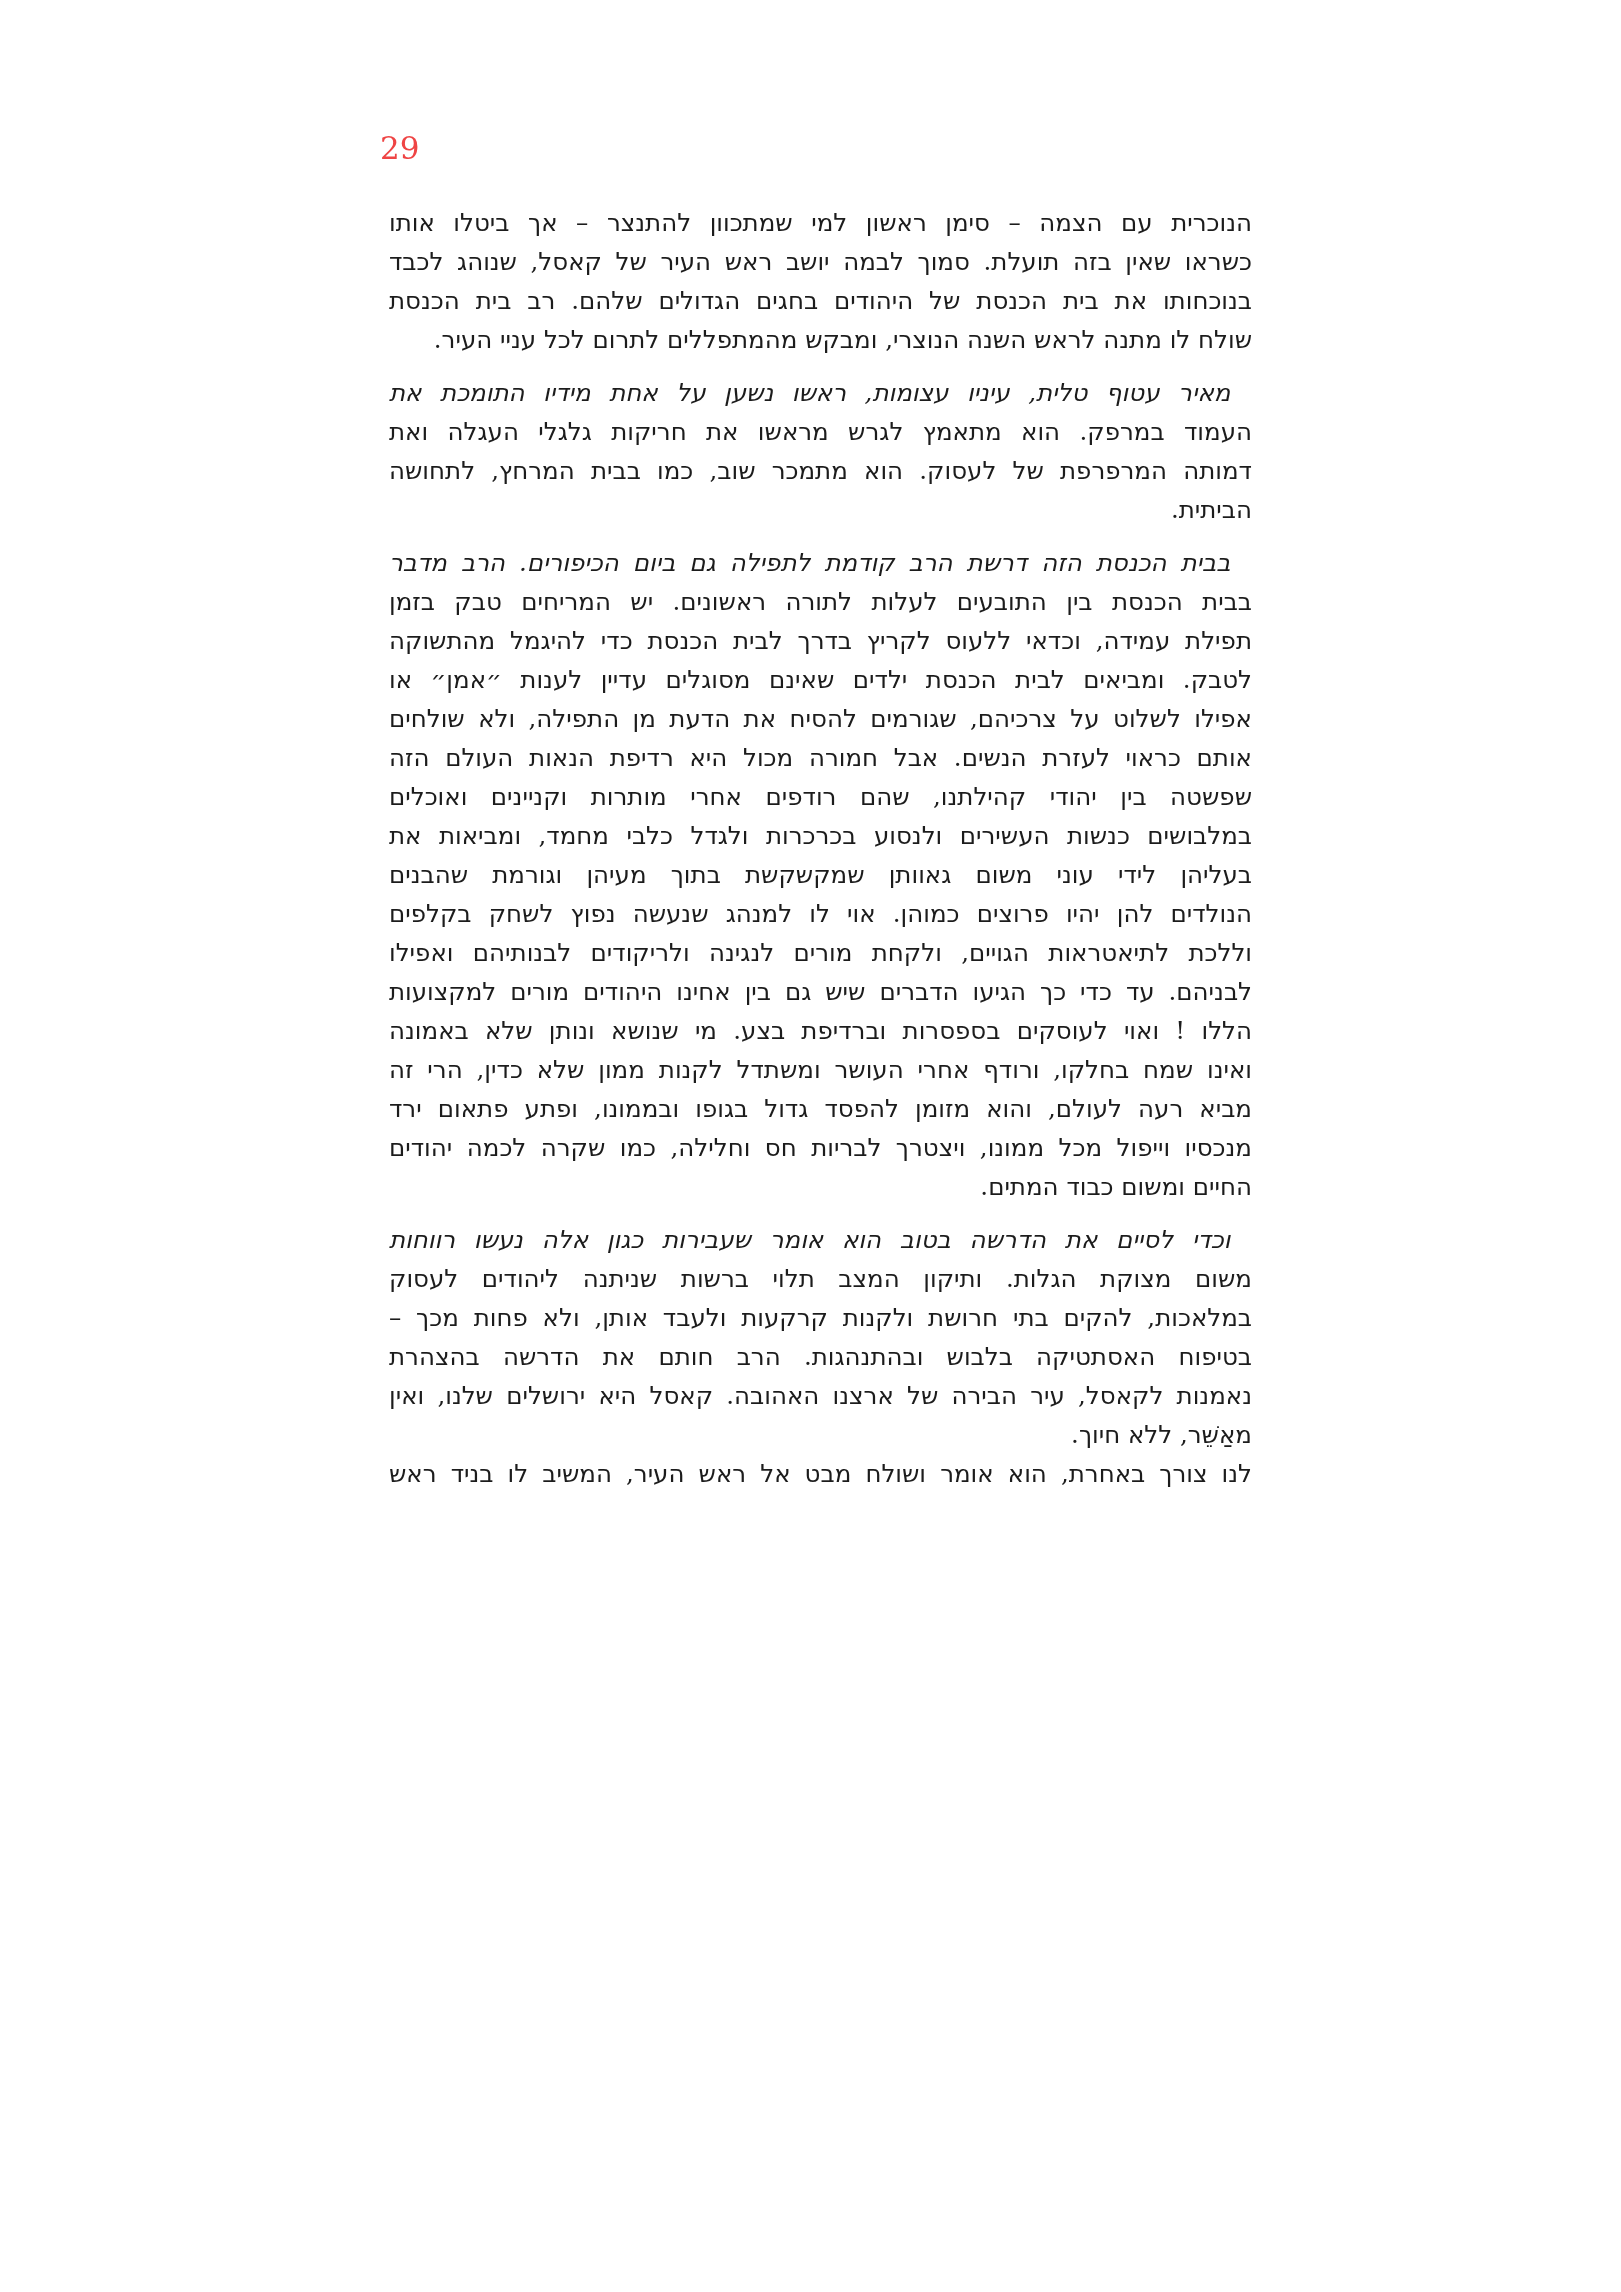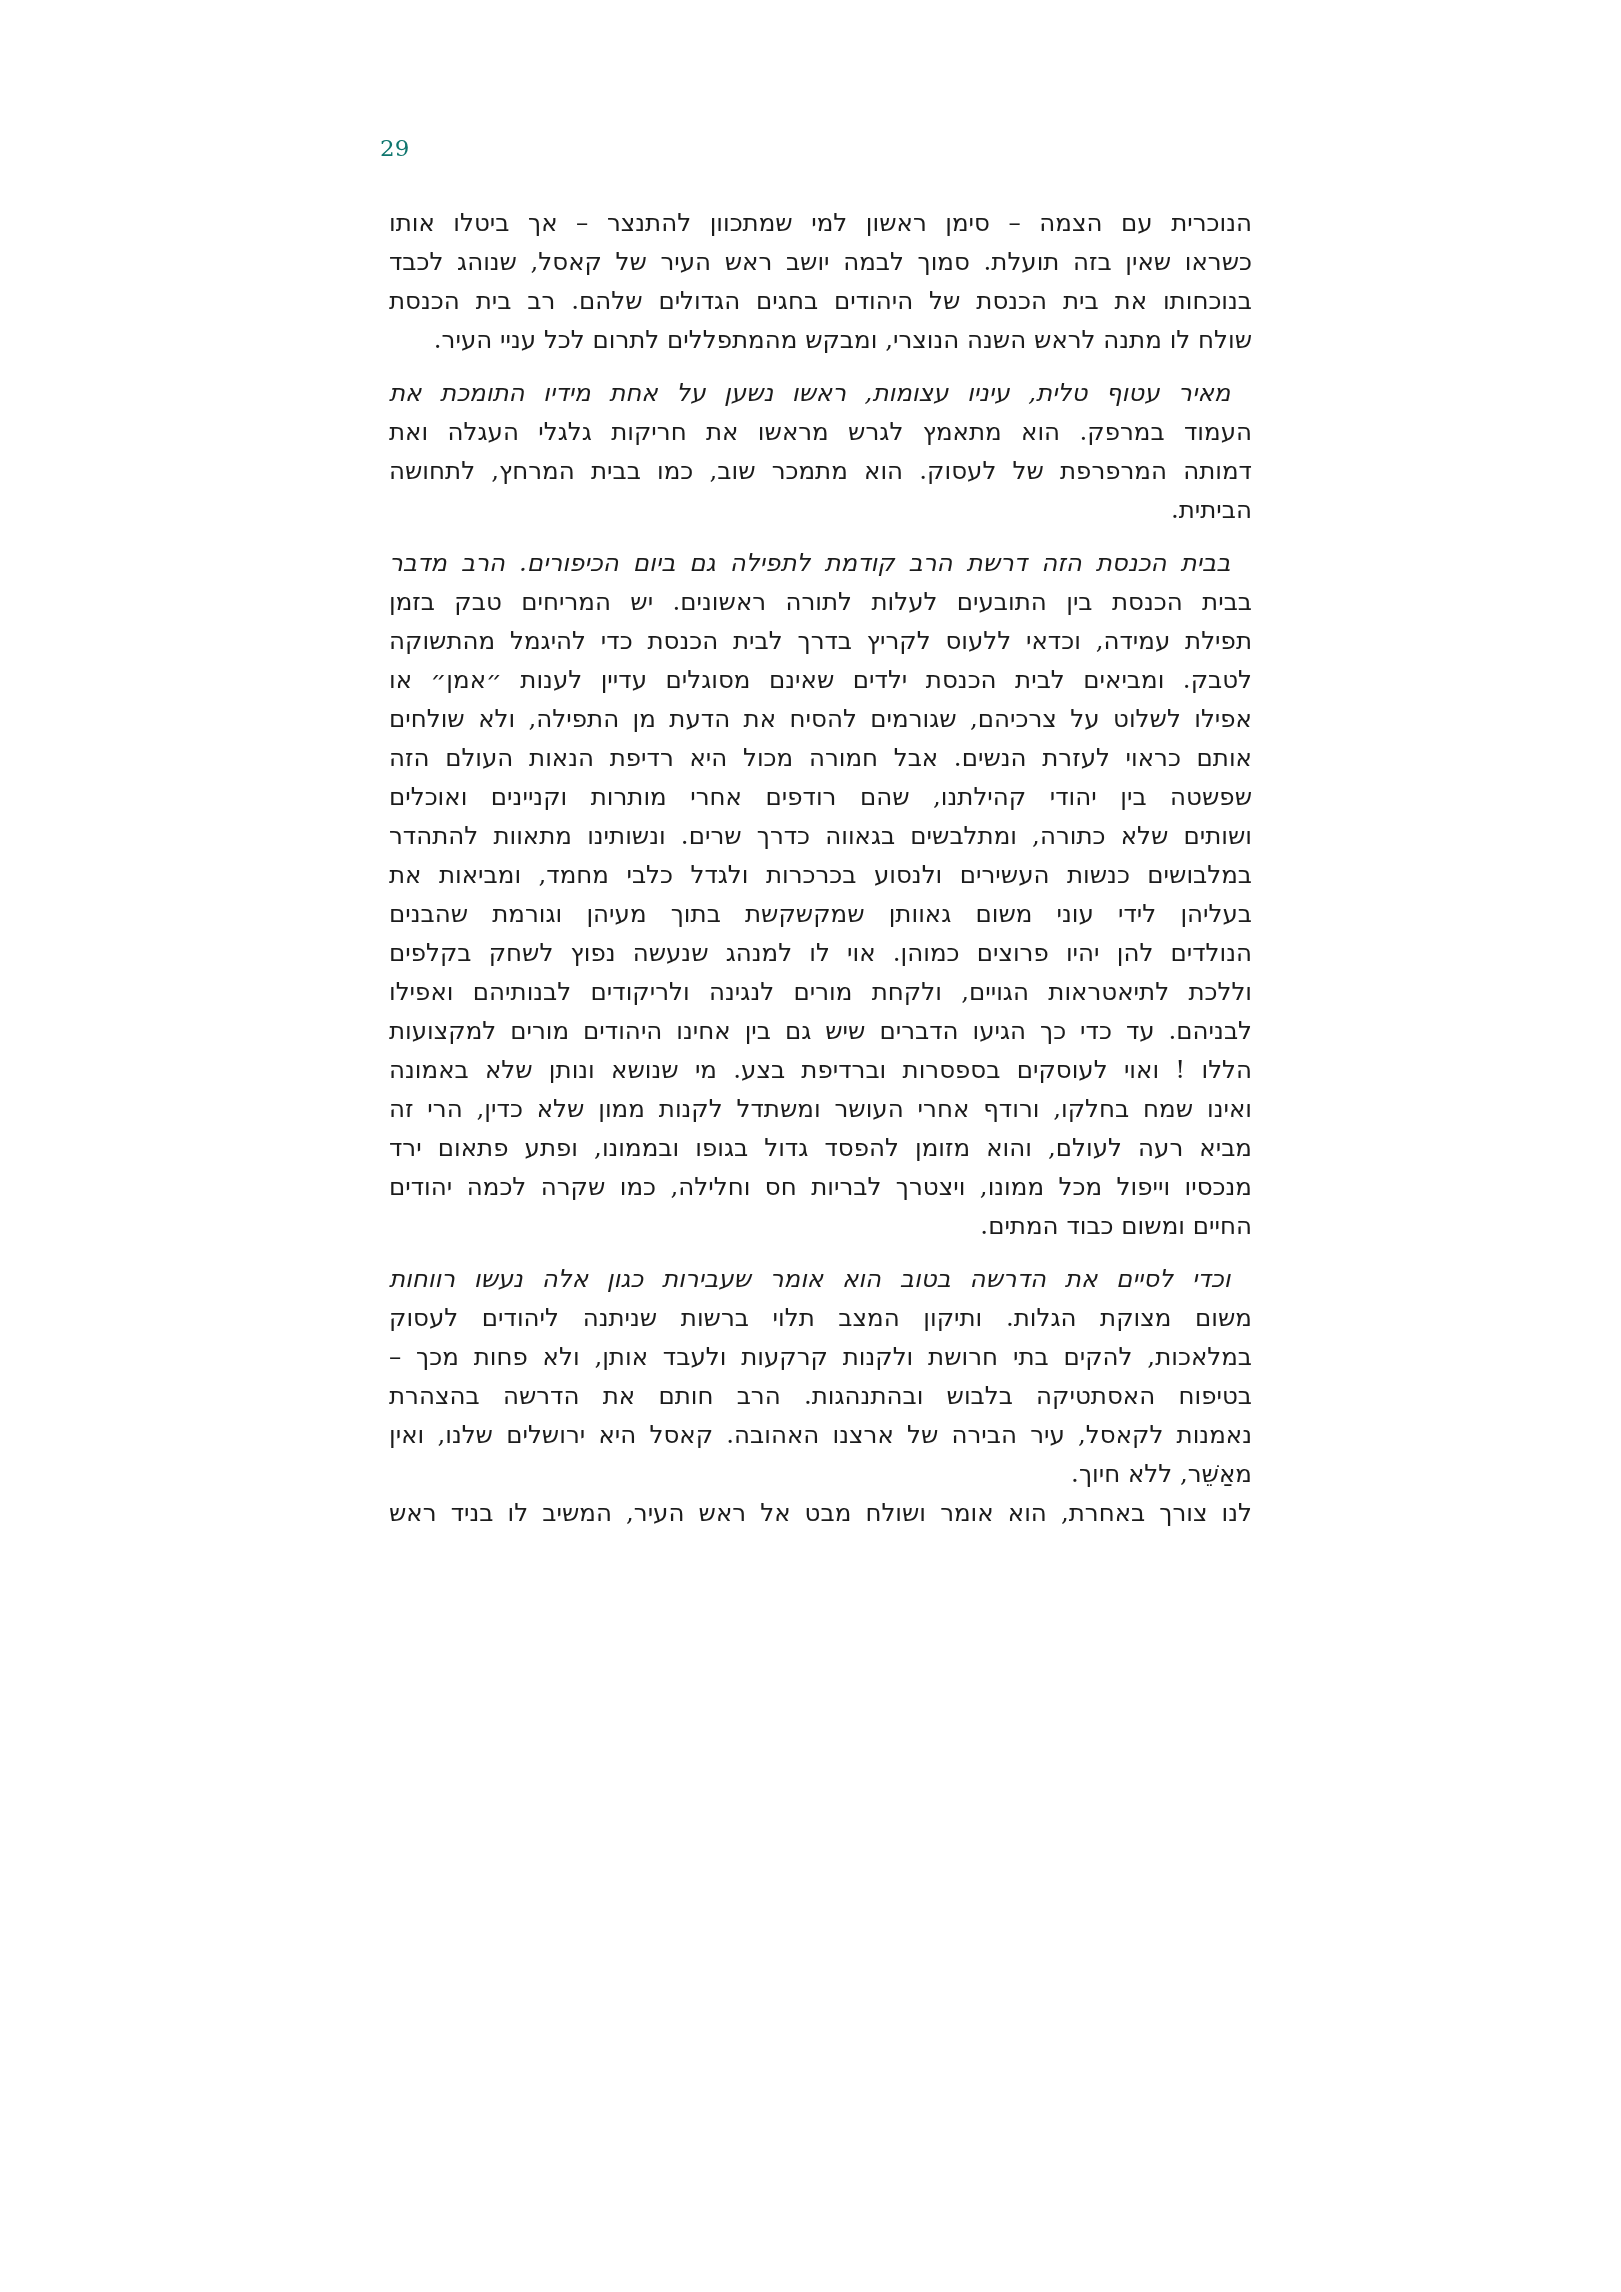--- a/index.html
+++ b/index.html
@@ -18,23 +18,23 @@
     left: 0; top: 0;
     width: 1621px;
     height: 2293px;
     background: #ffffff;
   }
   .page-number {
     position: absolute;
     left: 380px;
     top: 133px;
     font-family: "DejaVu Serif", "Liberation Serif", serif;
-    font-size: 23px;
+    font-size: 31px;
     line-height: 31px;
-    color: #0f766e;
+    color: #ef4444;
   }
   .text-block {
     position: absolute;
     left: 375px;
     top: 189px;
     width: 891px;
     direction: rtl;
     unicode-bidi: embed;
     color: #1c1c1c;
     font-family: "DejaVu Serif", "DejaVu Sans", "Liberation Serif", serif;
@@ -76,21 +76,20 @@
         <div class="line para-end">הביתית.</div>
       </div>
       <div class="paragraph">
         <div class="line para-start">בבית הכנסת הזה דרשת הרב קודמת לתפילה גם ביום הכיפורים. הרב מדבר</div>
         <div class="line">בבית הכנסת בין התובעים לעלות לתורה ראשונים. יש המריחים טבק בזמן</div>
         <div class="line">תפילת עמידה, וכדאי ללעוס לקריץ בדרך לבית הכנסת כדי להיגמל מהתשוקה</div>
         <div class="line">לטבק. ומביאים לבית הכנסת ילדים שאינם מסוגלים עדיין לענות ״אמן״ או</div>
         <div class="line">אפילו לשלוט על צרכיהם, שגורמים להסיח את הדעת מן התפילה, ולא שולחים</div>
         <div class="line">אותם כראוי לעזרת הנשים. אבל חמורה מכול היא רדיפת הנאות העולם הזה</div>
         <div class="line">שפשטה בין יהודי קהילתנו, שהם רודפים אחרי מותרות וקניינים ואוכלים</div>
-        <div class="line">ושותים שלא כתורה, ומתלבשים בגאווה כדרך שרים. ונשותינו מתאוות להתהדר</div>
         <div class="line">במלבושים כנשות העשירים ולנסוע בכרכרות ולגדל כלבי מחמד, ומביאות את</div>
         <div class="line">בעליהן לידי עוני משום גאוותן שמקשקשת בתוך מעיהן וגורמת שהבנים</div>
         <div class="line">הנולדים להן יהיו פרוצים כמוהן. אוי לו למנהג שנעשה נפוץ לשחק בקלפים</div>
         <div class="line">וללכת לתיאטראות הגויים, ולקחת מורים לנגינה ולריקודים לבנותיהם ואפילו</div>
         <div class="line">לבניהם. עד כדי כך הגיעו הדברים שיש גם בין אחינו היהודים מורים למקצועות</div>
         <div class="line">הללו ! ואוי לעוסקים בספסרות וברדיפת בצע. מי שנושא ונותן שלא באמונה</div>
         <div class="line">ואינו שמח בחלקו, ורודף אחרי העושר ומשתדל לקנות ממון שלא כדין, הרי זה</div>
         <div class="line">מביא רעה לעולם, והוא מזומן להפסד גדול בגופו ובממונו, ופתע פתאום ירד</div>
         <div class="line">מנכסיו וייפול מכל ממונו, ויצטרך לבריות חס וחלילה, כמו שקרה לכמה יהודים</div>
         <div class="line para-end">החיים ומשום כבוד המתים.</div>

